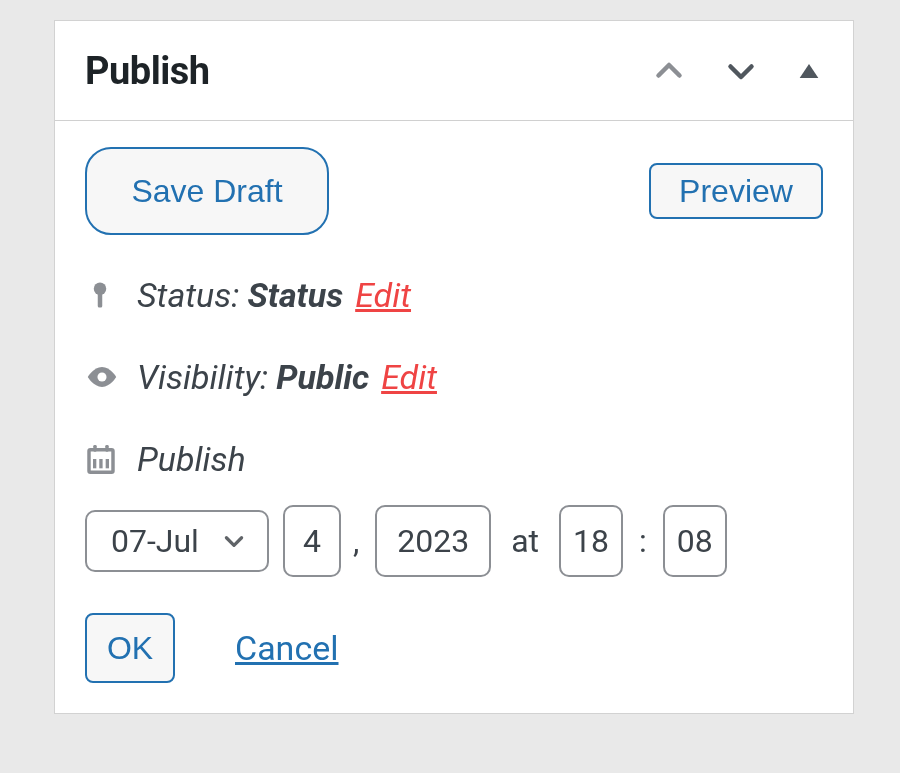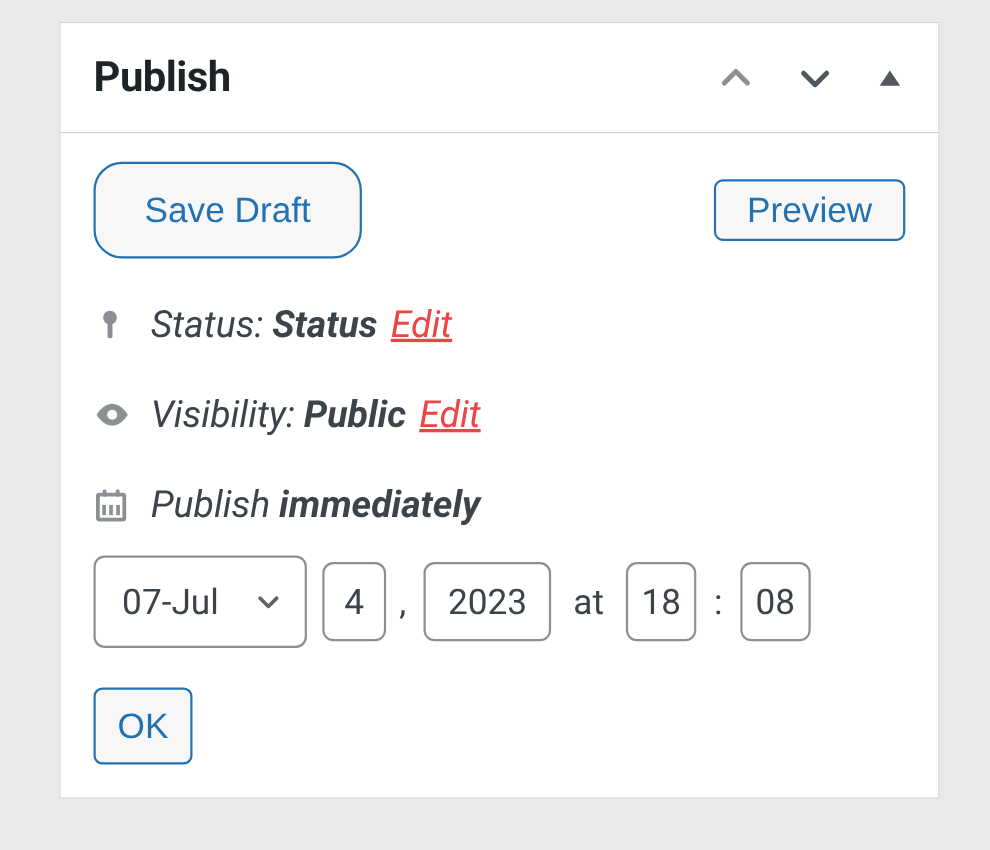--- a/index.html
+++ b/index.html
@@ -91,24 +91,24 @@
   
   .schedule {
     display: flex;
     align-items: center;
     gap: 14px;
     margin-bottom: 36px;
   }
   .monthbox {
     display: flex;
     align-items: center;
-    gap: 32px;
+    gap: 22px;
     border: 2px solid #8c8f94;
     border-radius: 10px;
-    height: 84px;
+    height: 62px;
     padding: 0 20px 0 24px;
     font-size: 32px;
     color: #3c434a;
     background: #fff;
     cursor: pointer;
   }
   .monthbox svg { color: #606468; }
 
   .numbox {
     display: inline-flex;
@@ -215,37 +215,37 @@
         <svg width="32" height="32" viewBox="0 0 24 24" fill="currentColor">
           <rect x="3" y="5" width="18" height="17" rx="1" fill="none" stroke="currentColor" stroke-width="2.6"></rect>
           <rect x="6.2" y="1.5" width="2.6" height="5" rx="1"></rect>
           <rect x="15.2" y="1.5" width="2.6" height="5" rx="1"></rect>
           <rect x="6" y="12" width="2.5" height="7"></rect>
           <rect x="10.7" y="12" width="2.5" height="7"></rect>
           <rect x="15.5" y="12" width="2.5" height="7"></rect>
         </svg>
       </span>
       <span class="meta-label">Publish</span>
-      <span class="meta-value">immediately</span>
     </div>
 
     <div class="schedule">
       <div class="monthbox">
         <span>07-Jul</span>
         <svg width="26" height="26" viewBox="0 0 24 24" fill="none" stroke="currentColor" stroke-width="3" stroke-linecap="round" stroke-linejoin="round">
             <polyline points="5 9 12 16 19 9"></polyline>
           </svg>
       </div>
       <div class="numbox day">4</div>
       <span class="comma">,</span>
       <div class="numbox year">2023</div>
       <span class="at">at</span>
       <div class="numbox hhmm">18</div>
       <span class="colon">:</span>
       <div class="numbox hhmm">08</div>
     </div>
 
     <div class="ok-cancel">
       <button class="btn-ok">OK</button>
+      <span class="cancel-link">Cancel</span>
     </div>
 
   </div>
 </div>
 
 </body></html>

